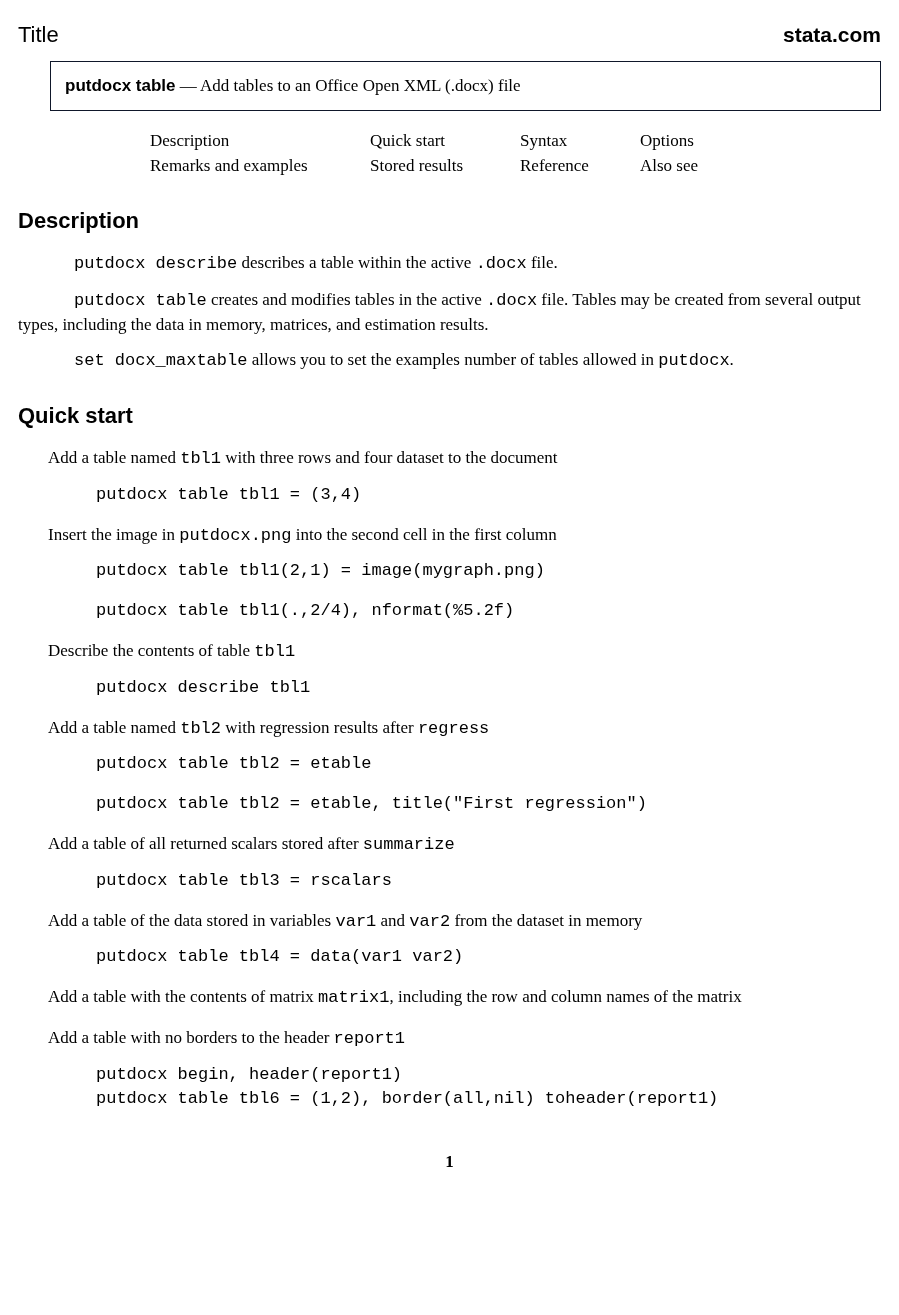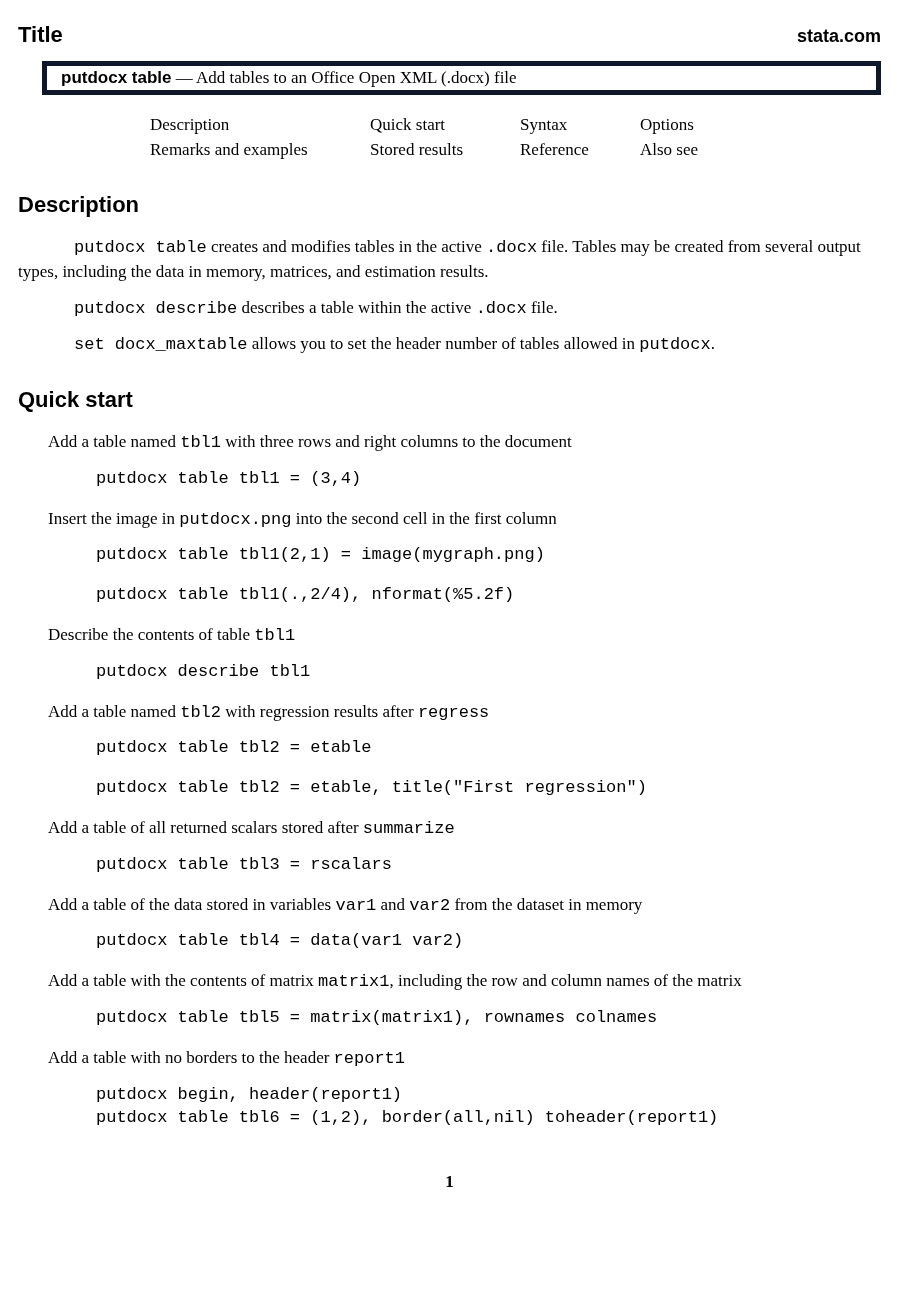--- a/index.html
+++ b/index.html
@@ -13,33 +13,33 @@
     width: 863px;
   }
   .header-row {
     display: flex;
     justify-content: space-between;
     align-items: baseline;
     margin-bottom: 10px;
   }
   .title-heading {
     font-family: Arial, Helvetica, sans-serif;
-    font-weight: bold;
+    font-weight: normal;
     font-size: 22px;
     margin: 0;
   }
   .site {
     font-family: Arial, Helvetica, sans-serif;
     font-weight: bold;
-    font-size: 18px;
+    font-size: 21px;
   }
   .title-box {
-    border: 5px solid #0f172a;
-    padding: 0 14px;
-    margin: 0 0 18px 24px;
+    border: 1px solid #0f172a;
+    padding: 12px 14px;
+    margin: 0 0 18px 32px;
   }
   .title-box .cmd {
     font-family: Arial, Helvetica, sans-serif;
     font-weight: bold;
   }
   .toc {
     margin: 18px 0 28px 132px;
   }
   .toc-row {
     display: flex;
@@ -116,32 +116,32 @@
   <div class="toc-row">
     <div class="toc-col1"><a href="#">Remarks and examples</a></div>
     <div class="toc-col2"><a href="#">Stored results</a></div>
     <div class="toc-col3"><a href="#">Reference</a></div>
     <div class="toc-col4"><a href="#">Also see</a></div>
   </div>
 </div>
 
 <h2 class="section">Description</h2>
 <div class="desc-block">
+  <p><span class="tt">putdocx describe</span><span> describes a table within the active </span><span class="tt">.docx</span><span> file.</span></p>
   <p style="text-indent:0; margin-left:-26px;">
     <span style="display:inline-block; width:56px;"></span><span class="tt">putdocx table</span><span> creates and modifies tables in the active </span><span class="tt">.docx</span><span> file. Tables may be created from several output types, including the data in memory, matrices, and estimation results.</span>
   </p>
-  <p><span class="tt">putdocx describe</span><span> describes a table within the active </span><span class="tt">.docx</span><span> file.</span></p>
-  <p><span class="tt">set docx_maxtable</span><span> allows you to set the header number of tables allowed in </span><span class="tt">putdocx</span><span>.</span></p>
+  <p><span class="tt">set docx_maxtable</span><span> allows you to set the examples number of tables allowed in </span><span class="tt">putdocx</span><span>.</span></p>
 </div>
 
 <h2 class="section">Quick start</h2>
 <div class="qs-list">
 
   <div class="qs-item">
-    <div class="qs-desc"><span>Add a table named </span><span class="tt">tbl1</span><span> with three rows and right columns to the document</span></div>
+    <div class="qs-desc"><span>Add a table named </span><span class="tt">tbl1</span><span> with three rows and four dataset to the document</span></div>
     <div class="qs-code">putdocx table tbl1 = (3,4)</div>
   </div>
 
 
   <div class="qs-item">
     <div class="qs-desc"><span>Insert the image in </span><span class="tt">putdocx.png</span><span> into the second cell in the first column</span></div>
     <div class="qs-code">putdocx table tbl1(2,1) = image(mygraph.png)</div>
   </div>
 
   <div class="qs-item">
@@ -167,21 +167,20 @@
     <div class="qs-code">putdocx table tbl3 = rscalars</div>
   </div>
 
   <div class="qs-item">
     <div class="qs-desc"><span>Add a table of the data stored in variables </span><span class="tt">var1</span><span> and </span><span class="tt">var2</span><span> from the dataset in memory</span></div>
     <div class="qs-code">putdocx table tbl4 = data(var1 var2)</div>
   </div>
 
   <div class="qs-item">
     <div class="qs-desc"><span>Add a table with the contents of matrix </span><span class="tt">matrix1</span><span>, including the row and column names of the matrix</span></div>
-    <div class="qs-code">putdocx table tbl5 = matrix(matrix1), rownames colnames</div>
   </div>
 
   <div class="qs-item">
     <div class="qs-desc"><span>Add a table with no borders to the header </span><span class="tt">report1</span></div>
     <div class="qs-code">putdocx begin, header(report1)
 putdocx table tbl6 = (1,2), border(all,nil) toheader(report1)</div>
   </div>
 
 </div>
 

